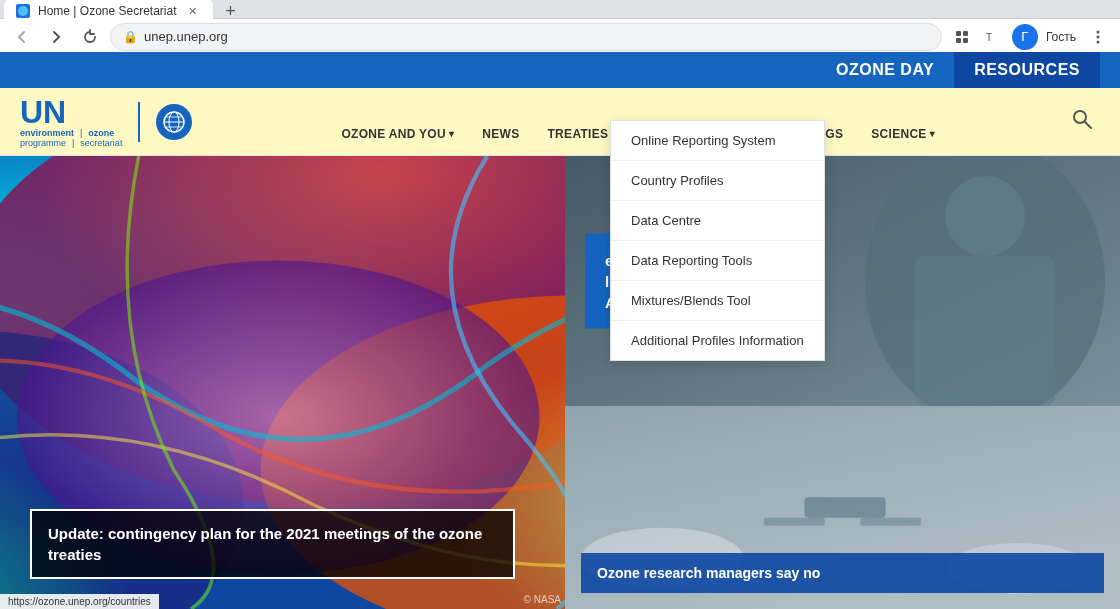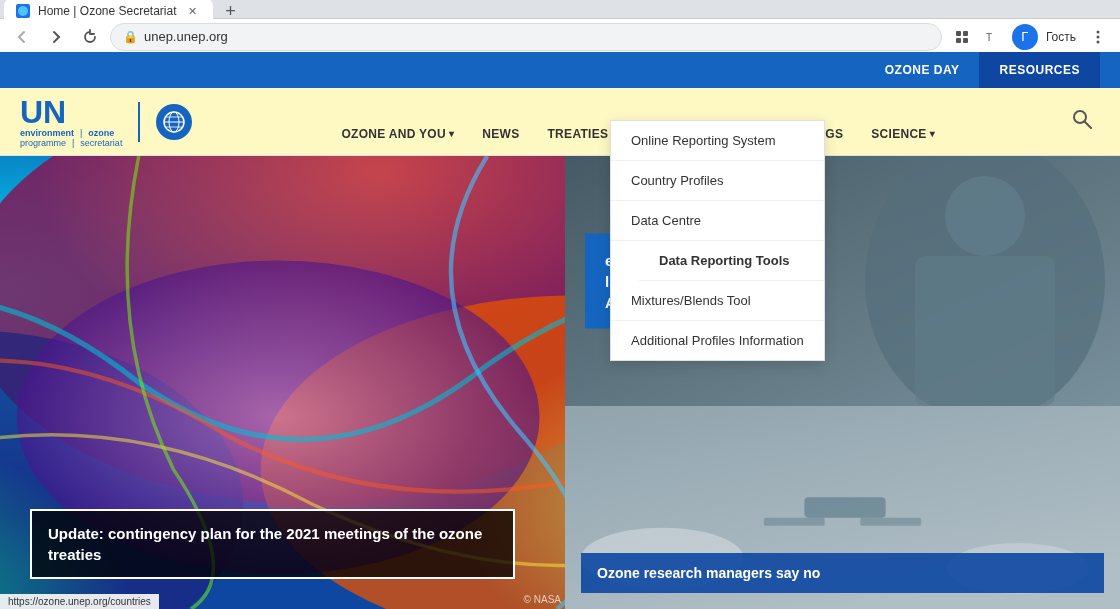--- a/index.html
+++ b/index.html
@@ -105,21 +105,21 @@
       background: #1565c0;
       height: 36px;
       display: flex;
       align-items: center;
       justify-content: flex-end;
       padding: 0 20px;
       gap: 0;
     }
     .top-bar-btn {
       color: #fff;
-      font-size: 12px;
+      font-size: 16px;
       font-weight: 600;
       padding: 0 20px;
       height: 52px;
       display: flex;align-items:center;
       cursor: pointer;
       text-transform: uppercase;
       letter-spacing: 0.5px;
     }
     .top-bar-btn.active { background: #0d47a1; }
 
@@ -182,21 +182,21 @@
     }
     .dropdown-item {
       padding: 12px 20px;
       font-size: 13px;
       color: #333;
       cursor: pointer;
       display: block;
       border-bottom: 1px solid #f0f0f0;
     }
     .dropdown-item:last-child { border-bottom: none; }
-    .dropdown-item.highlighted { font-weight: 700; margin-left: 28px; }
+    .dropdown-item.highlighted { font-weight: 400; }
 
     
     .hero {
       position: relative;
       height: calc(609px - 52px - 36px - 68px);
       overflow: hidden;
     }
 
     
     .hero-left {

